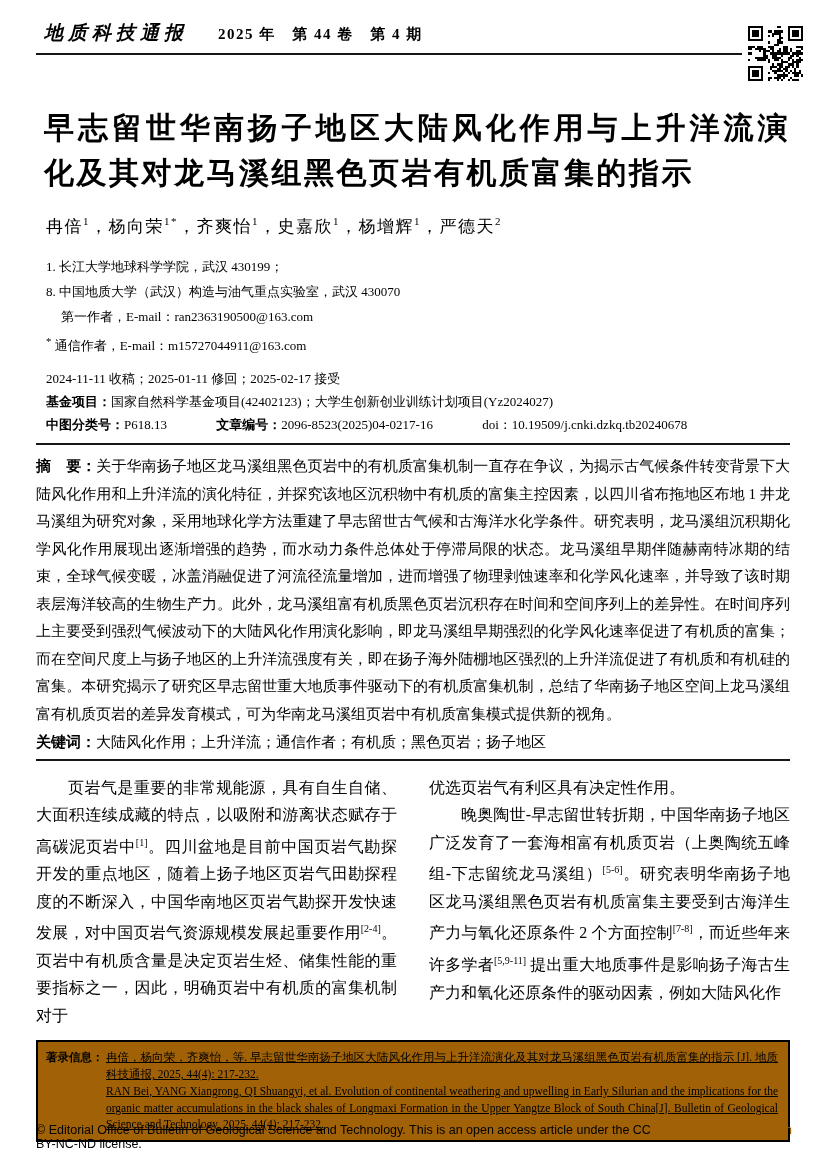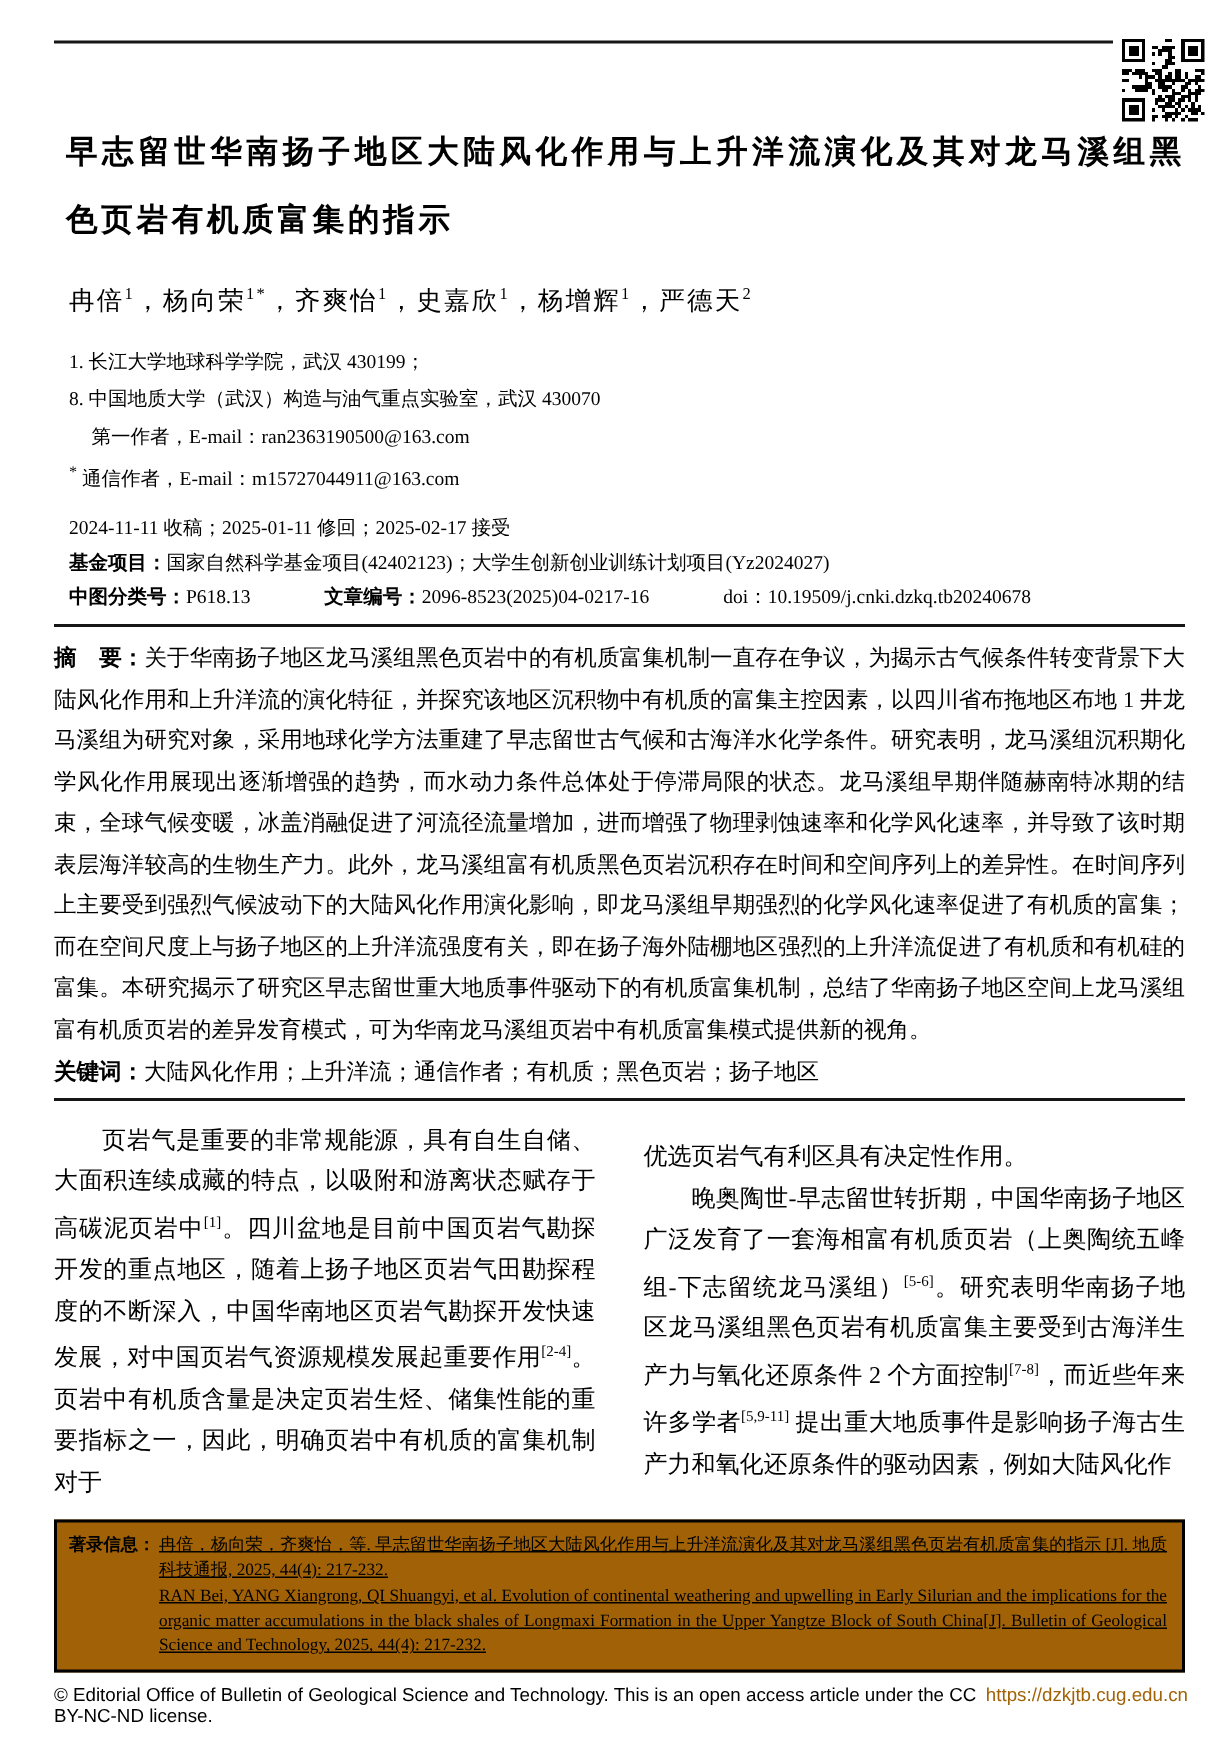--- a/index.html
+++ b/index.html
@@ -17,21 +17,21 @@
   .header { display: flex; align-items: baseline; gap: 30px; padding-left: 8px; }
   .jname { font-size: 19px; font-weight: 700; font-style: italic; letter-spacing: 5px; }
   .jissue { font-size: 15px; font-weight: 700; letter-spacing: 1.5px; }
   .header-rule { height: 2px; background: #161616; margin-top: 7px; width: 706px; }
   .qr { position: absolute; top: 26px; right: 13px; width: 55px; height: 55px; }
   .qr svg { width: 100%; height: 100%; shape-rendering: crispEdges; }
 
   
   .title {
     font-family: "Liberation Sans", "DejaVu Sans", sans-serif;
-    font-size: 21px; line-height: 45px; font-weight: 700;
+    font-size: 30px; line-height: 45px; font-weight: 700;
     letter-spacing: 2.5px; margin: 50px 0 16px 8px; width: 746px;
     text-align: justify;
   }
   .authors { font-size: 17px; margin: 20px 0 0 10px; letter-spacing: 1.5px; }
   .authors sup { font-size: 11px; }
 
   
   .affil { font-size: 13px; line-height: 25px; margin: 16px 0 0 10px; }
   .affil .note1 { padding-left: 15px; }
   .meta { font-size: 13px; line-height: 23px; margin: 9px 0 0 10px; }
@@ -40,21 +40,21 @@
   .rule { height: 2px; background: #161616; }
   .rule.r1 { margin-top: 7px; }
   .rule.r2 { margin-top: 2px; }
 
   
   .abstract { font-size: 15px; line-height: 27.5px; text-align: justify; margin-top: 8px; }
   .abstract b, .keywords b { font-weight: 700; }
   .keywords { font-size: 15px; line-height: 27.5px; margin-top: 1px; }
 
   
-  .columns { display: flex; gap: 32px; margin-top: 13px; align-items: center; }
+  .columns { display: flex; gap: 32px; margin-top: 13px; }
   .col { flex: 1; font-size: 16px; line-height: 27.4px; text-align: justify; }
   .col p { margin: 0; }
   .col p.indent { text-indent: 2em; }
   .col sup { font-size: 10px; }
 
   
   .citebox {
     margin-top: 11px; border: 2px solid #000; background: #a16207;
     padding: 7px 10px 7px 8px; position: relative;
     font-size: 11.5px; line-height: 16.8px;
@@ -71,20 +71,24 @@
     font-size: 12.5px;
     margin-top: 12px;
   }
   .footer a { color: #a16207; text-decoration: none; }
 </style>
 </head>
 <body>
 
 <div class="page">
 
+  <div class="header">
+    <span class="jname">地质科技通报</span>
+    <span class="jissue">2025 年　第 44 卷　第 4 期</span>
+  </div>
   <div class="header-rule"></div>
   <div class="qr">
     <svg id="qr-svg" viewBox="0 0 25 25" fill="#000" xmlns="http://www.w3.org/2000/svg">
         <rect x="0" y="0" width="7" height="7"></rect>
         <rect x="1" y="1" width="5" height="5" fill="#fff"></rect>
         <rect x="2" y="2" width="3" height="3"></rect>
         <rect x="18" y="0" width="7" height="7"></rect>
         <rect x="19" y="1" width="5" height="5" fill="#fff"></rect>
         <rect x="20" y="2" width="3" height="3"></rect>
         <rect x="0" y="18" width="7" height="7"></rect>

